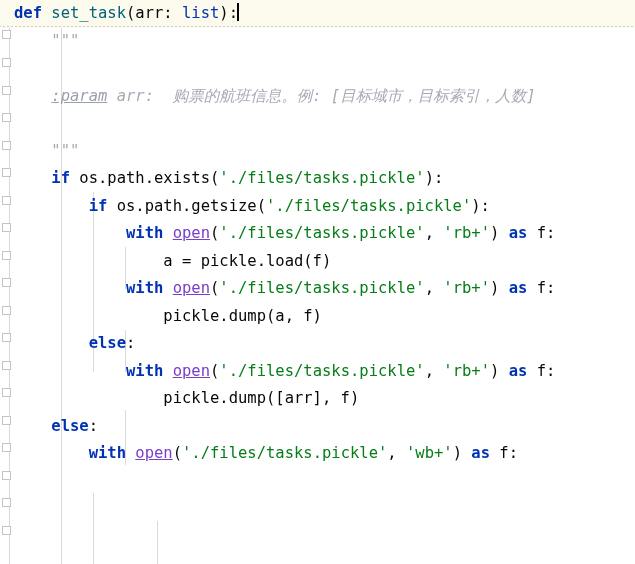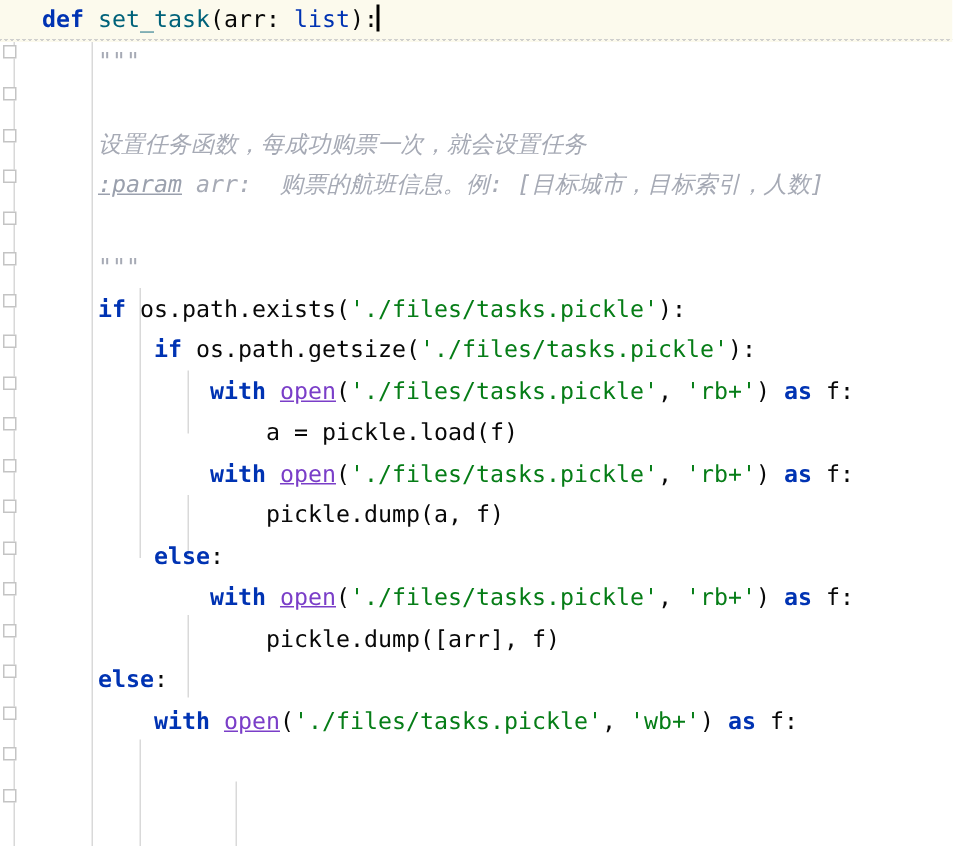--- a/index.html
+++ b/index.html
@@ -57,21 +57,21 @@
     height: 564px;
   }
 
   .line {
     position: relative;
     height: 27.5px;
     line-height: 27.5px;
     font-size: 15.5px;
     white-space: pre;
     color: #000000;
-    padding-left: 28px;
+    padding-left: 14px;
   }
 
   
   .line.active {
     background: #fcfaed;
   }
   .line.active::after {
     content: "";
     position: absolute;
     left: 0;
@@ -151,21 +151,20 @@
       <div class="indent-guide" style="left: 125px; top: 247px; height: 42px;"></div>
       <div class="indent-guide" style="left: 125px; top: 330px; height: 42px;"></div>
       <div class="indent-guide" style="left: 125px; top: 410px; height: 55px;"></div>
       <div class="indent-guide" style="left: 157px; top: 521px; height: 43px;"></div>
     </div>
 
   <div class="code-surface" id="code-surface">
       <div class="line active"><span></span><span class="kw">def</span><span class="plain"> </span><span class="fname">set_task</span><span class="plain">(arr: </span><span class="btype">list</span><span class="plain">):</span><span class="caret"></span></div>
       <div class="line"><span>    </span><span class="docq">"""</span></div>
       <div class="line"><span>    </span></div>
-      <div class="line"><span>    </span><span class="doc">设置任务函数，每成功购票一次，就会设置任务</span></div>
       <div class="line"><span>    </span><span class="doctag">:param</span><span class="doc"> arr:  购票的航班信息。例: [目标城市，目标索引，人数]</span></div>
       <div class="line"><span>    </span></div>
       <div class="line"><span>    </span><span class="docq">"""</span></div>
       <div class="line"><span>    </span><span class="kw">if</span><span class="plain"> os.path.exists(</span><span class="str">'./files/tasks.pickle'</span><span class="plain">):</span></div>
       <div class="line"><span>        </span><span class="kw">if</span><span class="plain"> os.path.getsize(</span><span class="str">'./files/tasks.pickle'</span><span class="plain">):</span></div>
       <div class="line"><span>            </span><span class="kw">with</span><span class="plain"> </span><span class="builtin">open</span><span class="plain">(</span><span class="str">'./files/tasks.pickle'</span><span class="plain">, </span><span class="str">'rb+'</span><span class="plain">) </span><span class="kw">as</span><span class="plain"> f:</span></div>
       <div class="line"><span>                </span><span class="plain">a = pickle.load(f)</span></div>
       <div class="line"><span>            </span><span class="kw">with</span><span class="plain"> </span><span class="builtin">open</span><span class="plain">(</span><span class="str">'./files/tasks.pickle'</span><span class="plain">, </span><span class="str">'rb+'</span><span class="plain">) </span><span class="kw">as</span><span class="plain"> f:</span></div>
       <div class="line"><span>                </span><span class="plain">pickle.dump(a, f)</span></div>
       <div class="line"><span>        </span><span class="kw">else</span><span class="plain">:</span></div>

